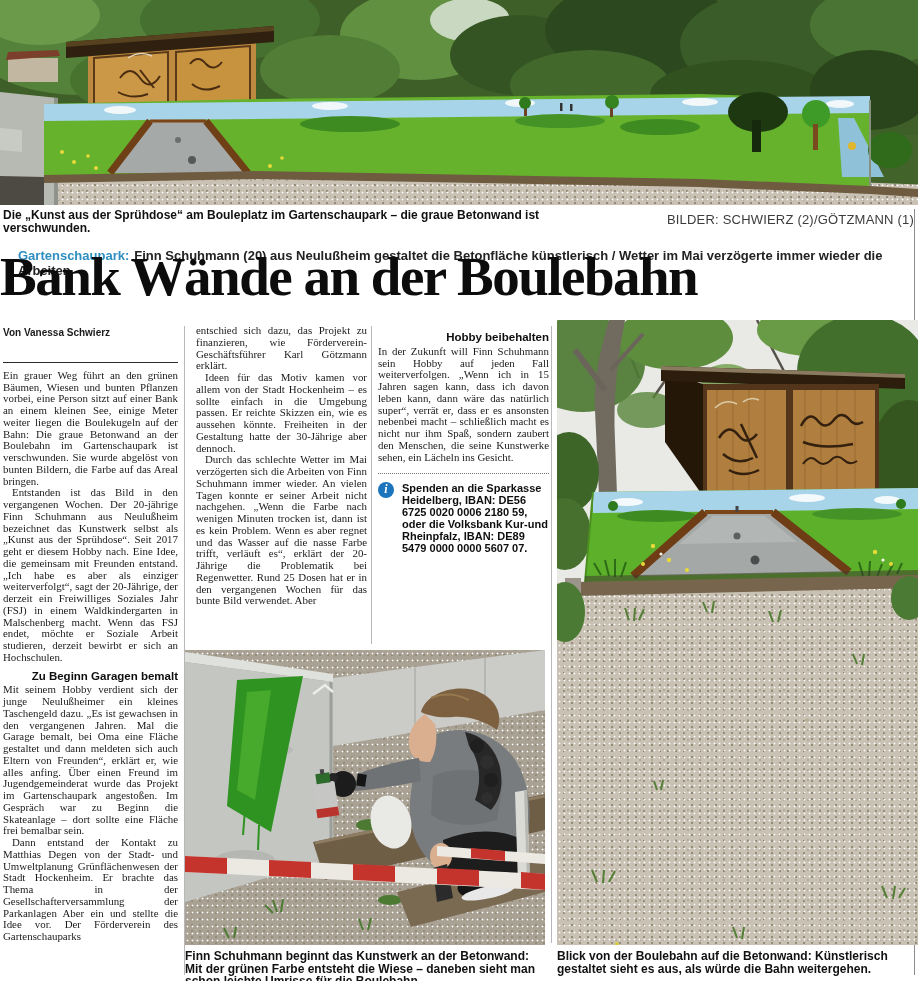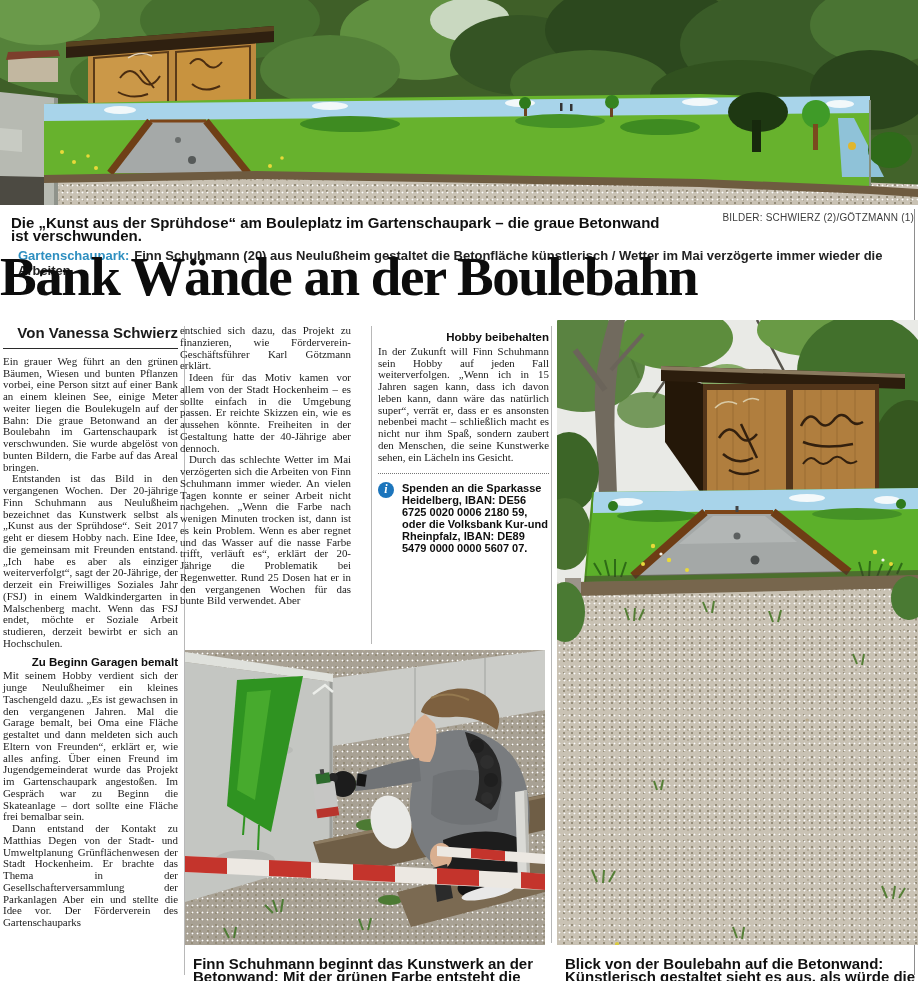--- a/index.html
+++ b/index.html
@@ -16,39 +16,39 @@
       radial-gradient(circle,#ffffff .8px,transparent 1.1px),
       radial-gradient(circle,#958d7a .8px,transparent 1.1px),
       radial-gradient(circle,#b3ab99 1.2px,transparent 1.6px);
     background-size:5px 7px,8px 6px,12px 10px;
     background-position:0 0,3px 2px,5px 5px;}
   .gravel-top{clip-path:polygon(0 85%,28% 81%,65% 84%,100% 90%,100% 100%,0 100%);}
   .gravel-right{clip-path:polygon(0 42%,100% 40.5%,100% 100%,0 100%);}
   .gravel-mid{background-color:#a8a194;}
   .caption-row{position:absolute;left:3px;top:209px;width:911px;display:flex;
     justify-content:space-between;align-items:flex-start;}
-  .caption{font-size:15px;font-weight:bold;line-height:12.5px;color:#111;margin:8px;}
-  .credit{font-size:10px;color:#3c3c3c;white-space:nowrap;margin:3px 0 0;letter-spacing:.2px;padding-left:41px;}
+  .caption{font-size:12px;font-weight:bold;line-height:12.5px;color:#111;margin:0;}
+  .credit{font-size:13px;color:#3c3c3c;white-space:nowrap;margin:3px 0 0;letter-spacing:.2px;padding-left:41px;}
   .kicker{position:absolute;left:3px;top:233px;width:912px;margin:15px;
     font-size:13px;font-weight:bold;color:#222;}
   .kicker-label{color:#2e8fc0;margin-right:5px;}
   .headline{position:absolute;left:0;top:247px;width:918px;margin:0;
     font-family:"Liberation Serif",serif;font-size:55px;font-weight:700;
     letter-spacing:-1.5px;color:#0c0c0c;line-height:1.08;white-space:nowrap;}
   .col{position:absolute;top:325px;font-family:"Liberation Serif",serif;
     font-size:10.9px;line-height:11.75px;color:#1a1a1a;text-align:justify;}
   .col1{left:3px;width:175px;height:653px;}
-  .col2{left:180px;width:171px;height:322px;}
+  .col2{left:196px;width:171px;height:322px;}
   .col3{left:378px;width:171px;}
   .col p.body{margin:0;hyphens:auto;-webkit-hyphens:auto;}
   .col p.indent{text-indent:9px;}
   .subhead{font-family:"Liberation Sans",sans-serif;font-size:11.5px;font-weight:bold;
     margin:7px 0 2px;color:#0e0e0e;text-align:right;}
-  .byline{font-family:"Liberation Sans",sans-serif;font-size:15px;font-weight:bold;
-    text-align:right;margin:2px 0 7px;padding-bottom:9px;border-bottom:1.5px solid #2a2a2a;}
+  .byline{font-family:"Liberation Sans",sans-serif;font-size:10px;font-weight:bold;
+    text-align:left;margin:2px 0 7px;padding-bottom:23px;border-bottom:1.5px solid #2a2a2a;}
   .vrule{position:absolute;width:1px;background:#b8b8b8;}
   .vr1{left:184px;top:326px;height:649px;}
   .vr2{left:371px;top:326px;height:318px;}
   .vr3{left:551px;top:326px;height:617px;}
   .vr4{left:914px;top:209px;height:766px;background:#8d8d8d;}
   .infobox{margin-top:10px;padding-top:8px;border-top:1px dotted #767676;
     display:flex;gap:8px;font-family:"Liberation Sans",sans-serif;}
   .info-icon{flex:0 0 auto;width:16px;height:16px;border-radius:50%;background:#1c75bc;
     color:#fff;display:flex;align-items:center;justify-content:center;
     font-family:"Liberation Serif",serif;font-style:italic;font-weight:bold;font-size:12px;}
@@ -171,21 +171,21 @@
     <p class="byline">Von Vanessa Schwierz</p>
     <p class="body">Ein grauer Weg führt an den grünen Bäumen, Wiesen und bunten Pflanzen vorbei, eine Person sitzt auf einer Bank an einem kleinen See, einige Meter weiter liegen die Boulekugeln auf der Bahn: Die graue Betonwand an der Boulebahn im Gartenschaupark ist verschwunden. Sie wurde abgelöst von bunten Bildern, die Farbe auf das Areal bringen.</p>
     <p class="body indent">Entstanden ist das Bild in den vergangenen Wochen. Der 20-jährige Finn Schuhmann aus Neulußheim bezeichnet das Kunstwerk selbst als „Kunst aus der Sprühdose“. Seit 2017 geht er diesem Hobby nach. Eine Idee, die gemeinsam mit Freunden entstand. „Ich habe es aber als einziger weiterverfolgt“, sagt der 20-Jährige, der derzeit ein Freiwilliges Soziales Jahr (FSJ) in einem Waldkindergarten in Malschenberg macht. Wenn das FSJ endet, möchte er Soziale Arbeit studieren, derzeit bewirbt er sich an Hochschulen.</p>
     <h3 class="subhead">Zu Beginn Garagen bemalt</h3>
     <p class="body">Mit seinem Hobby verdient sich der junge Neulußheimer ein kleines Taschengeld dazu. „Es ist gewachsen in den vergangenen Jahren. Mal die Garage bemalt, bei Oma eine Fläche gestaltet und dann meldeten sich auch Eltern von Freunden“, erklärt er, wie alles anfing. Über einen Freund im Jugendgemeinderat wurde das Projekt im Gartenschaupark angestoßen. Im Gespräch war zu Beginn die Skateanlage – dort sollte eine Fläche frei bemalbar sein.</p>
     <p class="body indent">Dann entstand der Kontakt zu Matthias Degen von der Stadt- und Umweltplanung Grünflächenwesen der Stadt Hockenheim. Er brachte das Thema in der Gesellschafterversammlung der Parkanlagen Aber ein und stellte die Idee vor. Der Förderverein des Gartenschauparks</p>
   </section>
 
   <section class="col col2">
     <p class="body">entschied sich dazu, das Projekt zu finanzieren, wie Förderverein-Geschäftsführer Karl Götzmann erklärt.</p>
-    <p class="body indent">Ideen für das Motiv kamen vor allem von der Stadt Hockenheim – es sollte einfach in die Umgebung passen. Er reichte Skizzen ein, wie es aussehen könnte. Freiheiten in der Gestaltung hatte der 40-Jährige aber dennoch.</p>
+    <p class="body indent">Ideen für das Motiv kamen vor allem von der Stadt Hockenheim – es sollte einfach in die Umgebung passen. Er reichte Skizzen ein, wie es aussehen könnte. Freiheiten in der Gestaltung hatte der 30-Jährige aber dennoch.</p>
     <p class="body indent">Durch das schlechte Wetter im Mai verzögerten sich die Arbeiten von Finn Schuhmann immer wieder. An vielen Tagen konnte er seiner Arbeit nicht nachgehen. „Wenn die Farbe nach wenigen Minuten trocken ist, dann ist es kein Problem. Wenn es aber regnet und das Wasser auf die nasse Farbe trifft, verläuft es“, erklärt der 20-Jährige die Problematik bei Regenwetter. Rund 25 Dosen hat er in den vergangenen Wochen für das bunte Bild verwendet. Aber</p>
   </section>
 
   <section class="col col3">
     <h3 class="subhead">Hobby beibehalten</h3>
     <p class="body">In der Zukunft will Finn Schuhmann sein Hobby auf jeden Fall weiterverfolgen. „Wenn ich in 15 Jahren sagen kann, dass ich davon leben kann, dann wäre das natürlich super“, verrät er, dass er es ansonsten nebenbei macht – schließlich macht es nicht nur ihm Spaß, sondern zaubert den Menschen, die seine Kunstwerke sehen, ein Lächeln ins Gesicht.</p>
     <div class="infobox">
       <span class="info-icon">i</span>
       <p>Spenden an die Sparkasse Heidelberg, IBAN: DE56 6725 0020 0006 2180 59, oder die Volksbank Kur-und Rheinpfalz, IBAN: DE89 5479 0000 0000 5607 07.</p>
     </div>

